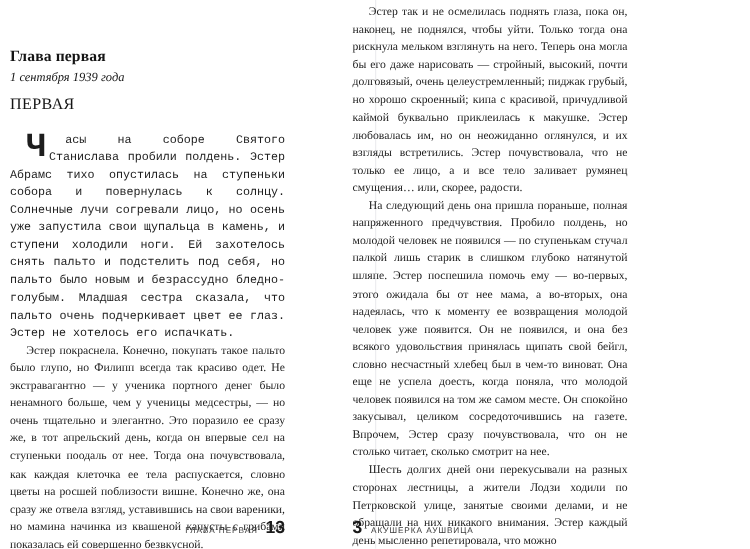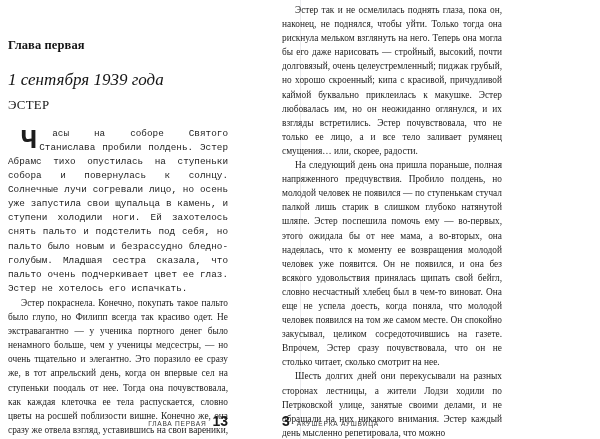--- a/index.html
+++ b/index.html
@@ -51,24 +51,24 @@
     padding-top: 38px;
   }
   .chapter-label {
     font-size: 12.5px;
     font-weight: bold;
     line-height: 1.18;
     letter-spacing: 0.1px;
     color: #141414;
   }
   .chapter-date {
-    font-size: 17px;
+    font-size: 10px;
     font-style: italic;
     line-height: 1.3;
-    margin-top: 16px;
+    margin-top: 3px;
     color: #141414;
   }
   .chapter-pov {
     font-size: 12.8px;
     line-height: 1.25;
     margin-top: 7px;
     letter-spacing: 0.35px;
     color: #141414;
   }
 
@@ -138,21 +138,21 @@
 <div class="spread">
 
   <div class="gutter-rule"></div>
 
   <div class="page page-left">
     <div class="page-body">
 
       <div class="chapter-head">
         <div class="chapter-label">Глава первая</div>
         <div class="chapter-date">1 сентября 1939 года</div>
-        <div class="chapter-pov">ЭСТЕР</div>
+        <div class="chapter-pov">ПЕРВАЯ</div>
       </div>
 
       <div class="col-text left-start">
         <p class="dropcap-para">Часы на соборе Святого Станислава пробили полдень. Эстер Абрамс тихо опустилась на ступеньки собора и повернулась к солнцу. Солнечные лучи согревали лицо, но осень уже запустила свои щупальца в камень, и ступени холодили ноги. Ей захотелось снять пальто и подстелить под себя, но пальто было новым и безрассудно бледно-голубым. Младшая сестра сказала, что пальто очень подчеркивает цвет ее глаз. Эстер не хотелось его испачкать.</p>
         <p>Эстер покраснела. Конечно, покупать такое пальто было глупо, но Филипп всегда так красиво одет. Не экстравагантно — у ученика портного денег было ненамного больше, чем у ученицы медсестры, — но очень тщательно и элегантно. Это поразило ее сразу же, в тот апрельский день, когда он впервые сел на ступеньки поодаль от нее. Тогда она почувствовала, как каждая клеточка ее тела распускается, словно цветы на росшей поблизости вишне. Конечно же, она сразу же отвела взгляд, уставившись на свои вареники, но мамина начинка из квашеной капусты с грибами показалась ей совершенно безвкусной.</p>
       </div>
 
     </div>
 
     <div class="folio folio-left">

